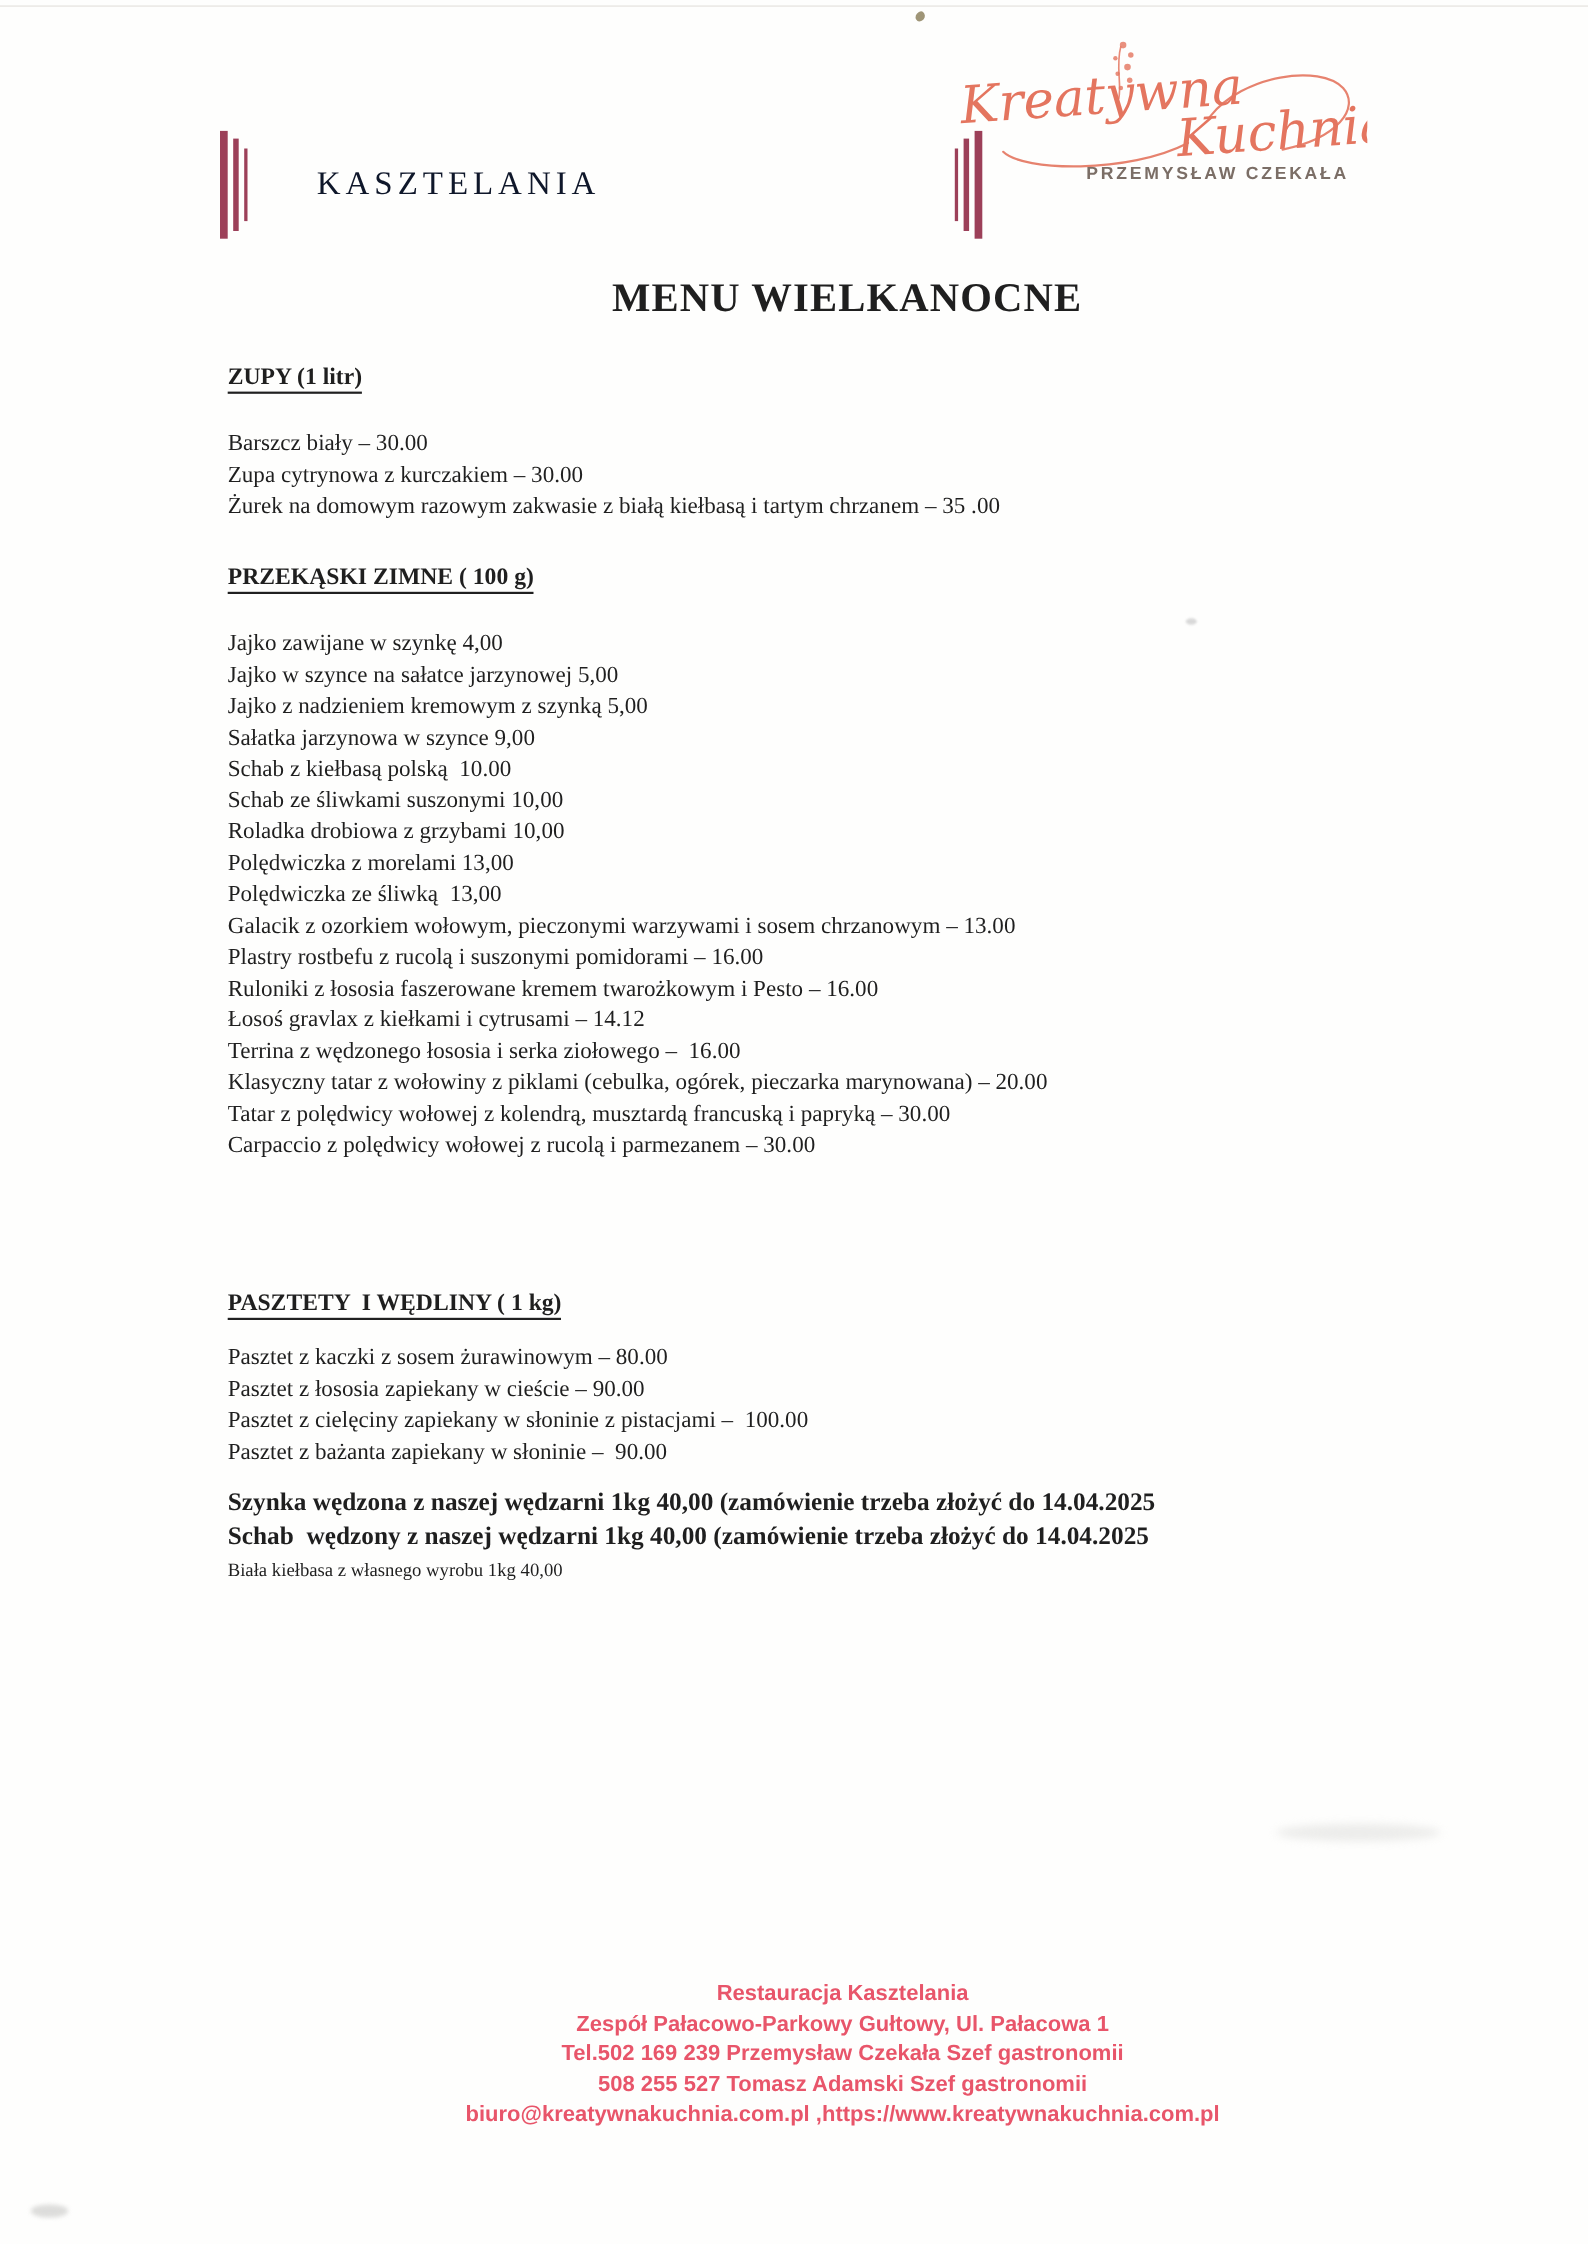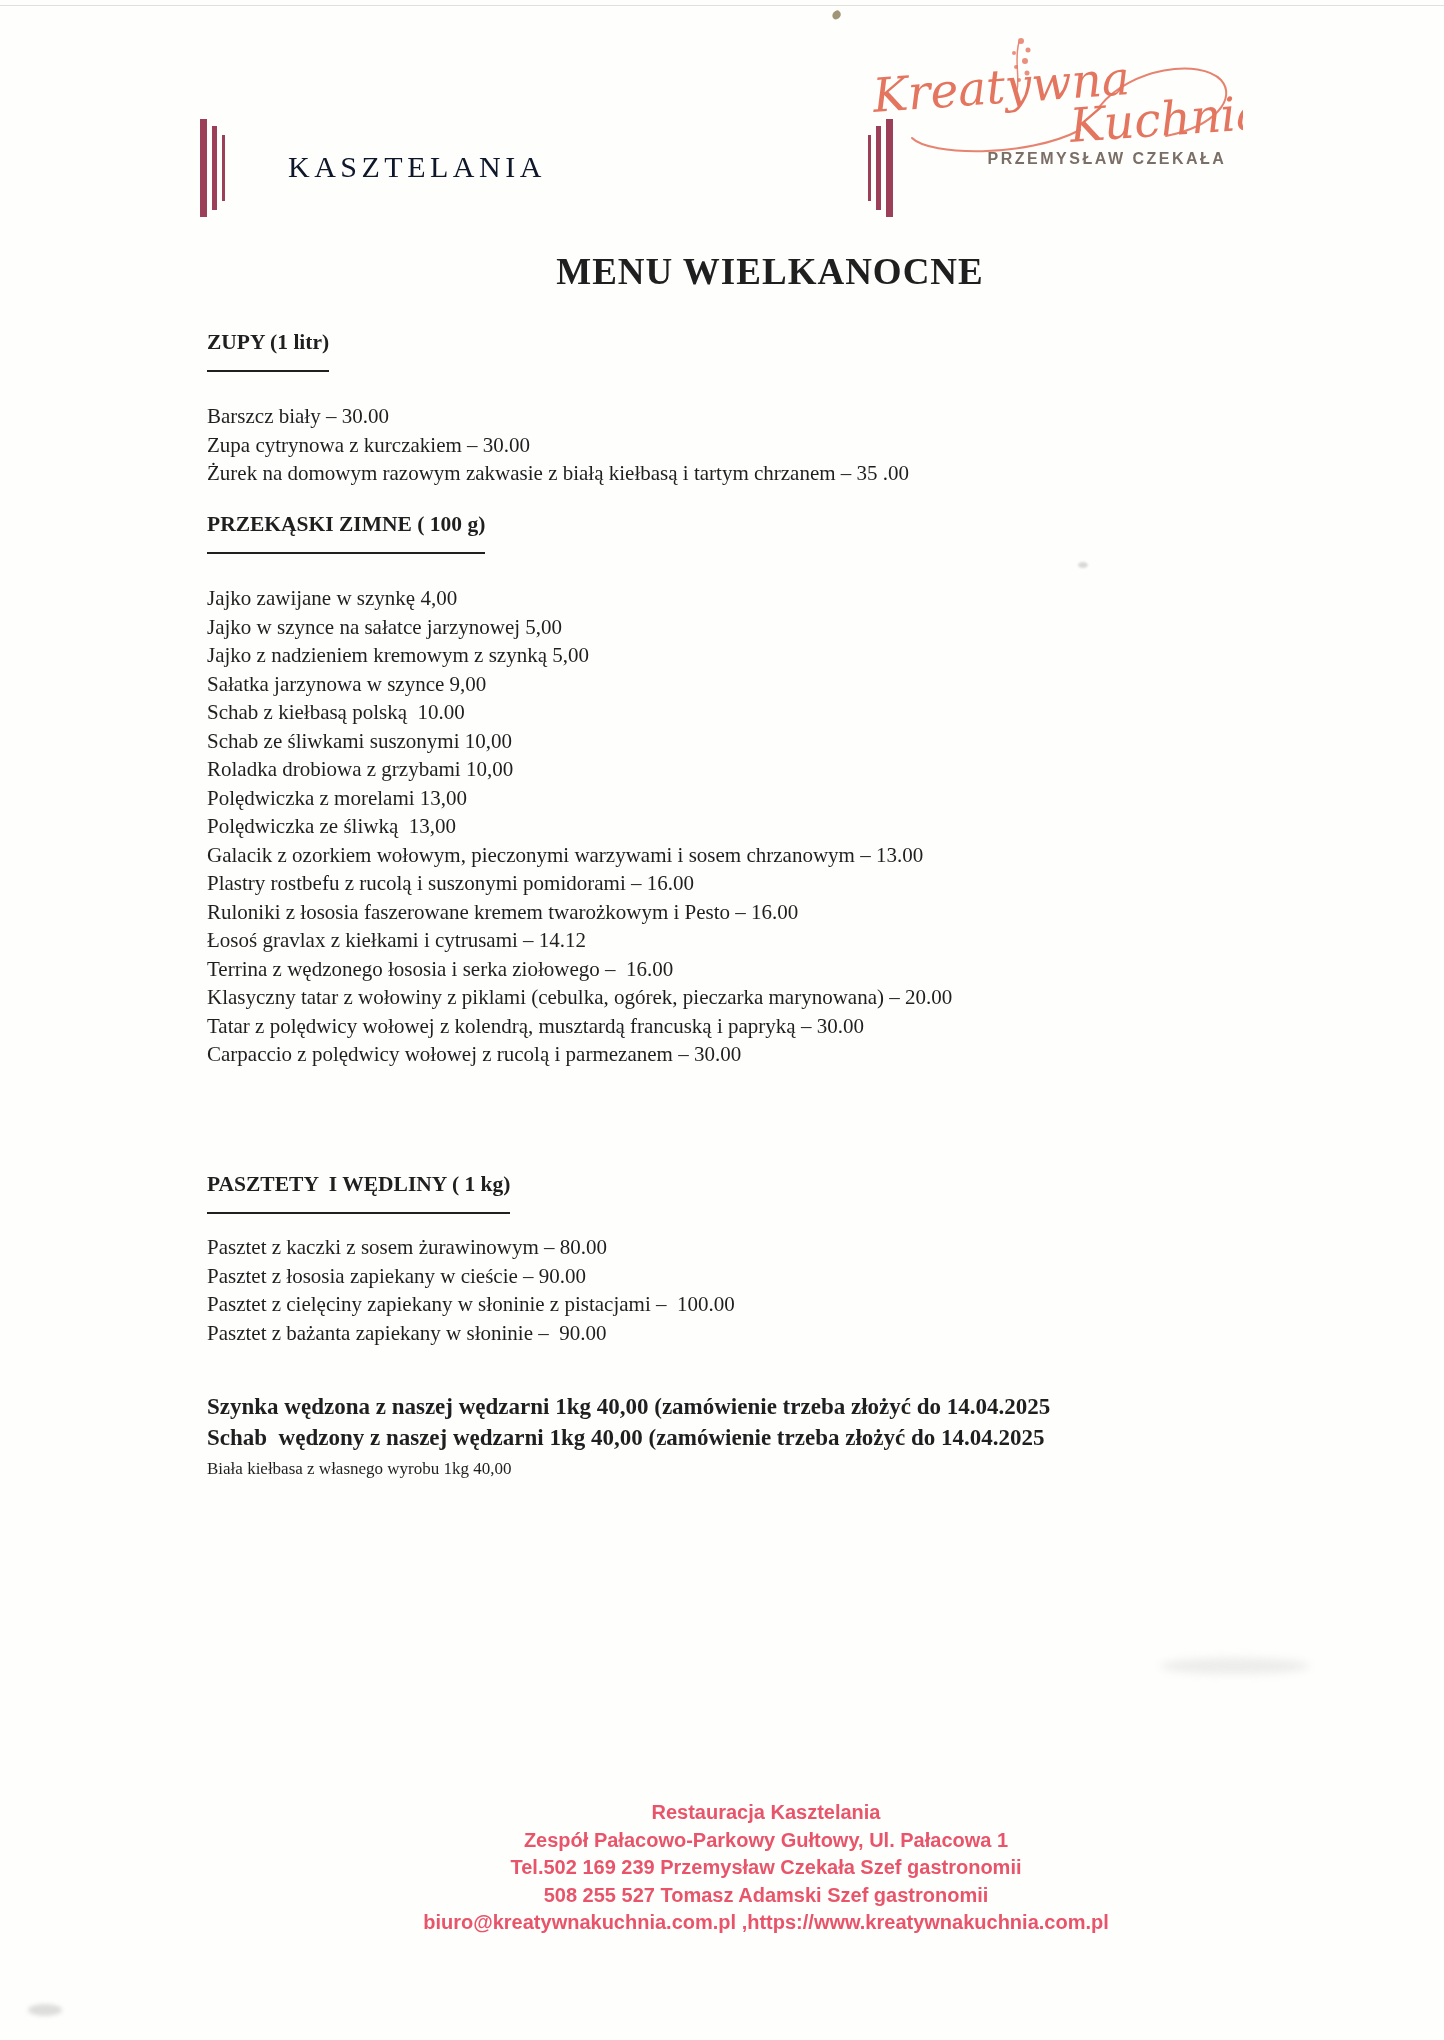--- a/index.html
+++ b/index.html
@@ -49,33 +49,33 @@
   }
   
   .section{position:absolute;left:207px;}
   .sec-zupy{top:330px;}
   .sec-przekaski{top:512px;}
   .sec-pasztety{top:1172px;}
   .section h2{
     margin:0;display:inline-block;
     font-size:21.5px;font-weight:bold;
     border-bottom:2.5px solid #202020;
-    padding-bottom:15px;
+    padding-bottom:1px;
     white-space:pre-wrap;
   }
   .section ul{list-style:none;margin:0;padding:0;}
   .sec-zupy ul{margin-top:30px;}
   .sec-przekaski ul{margin-top:30px;}
   .sec-pasztety ul{margin-top:19px;}
   .section li{
     font-size:21px;line-height:28.5px;
     white-space:pre-wrap;
   }
   
-  .smoked{position:absolute;left:207px;top:1350px;width:1150px;margin-top:41px;}
+  .smoked{position:absolute;left:207px;top:1350px;width:1150px;}
   .smoked ul{list-style:none;margin:0;padding:0;}
   .smoked li{font-size:23px;font-weight:bold;line-height:31px;white-space:pre-wrap;}
   .smoked .plain-line{font-size:17px;font-weight:normal;line-height:30px;margin-top:1px;white-space:pre-wrap;}
   
   .footer{
     position:absolute;left:86px;top:1799px;width:1360px;
     text-align:center;
     font-family:"Liberation Sans", sans-serif;
     font-size:20px;font-weight:bold;line-height:27.6px;
     color:#e8556a;

